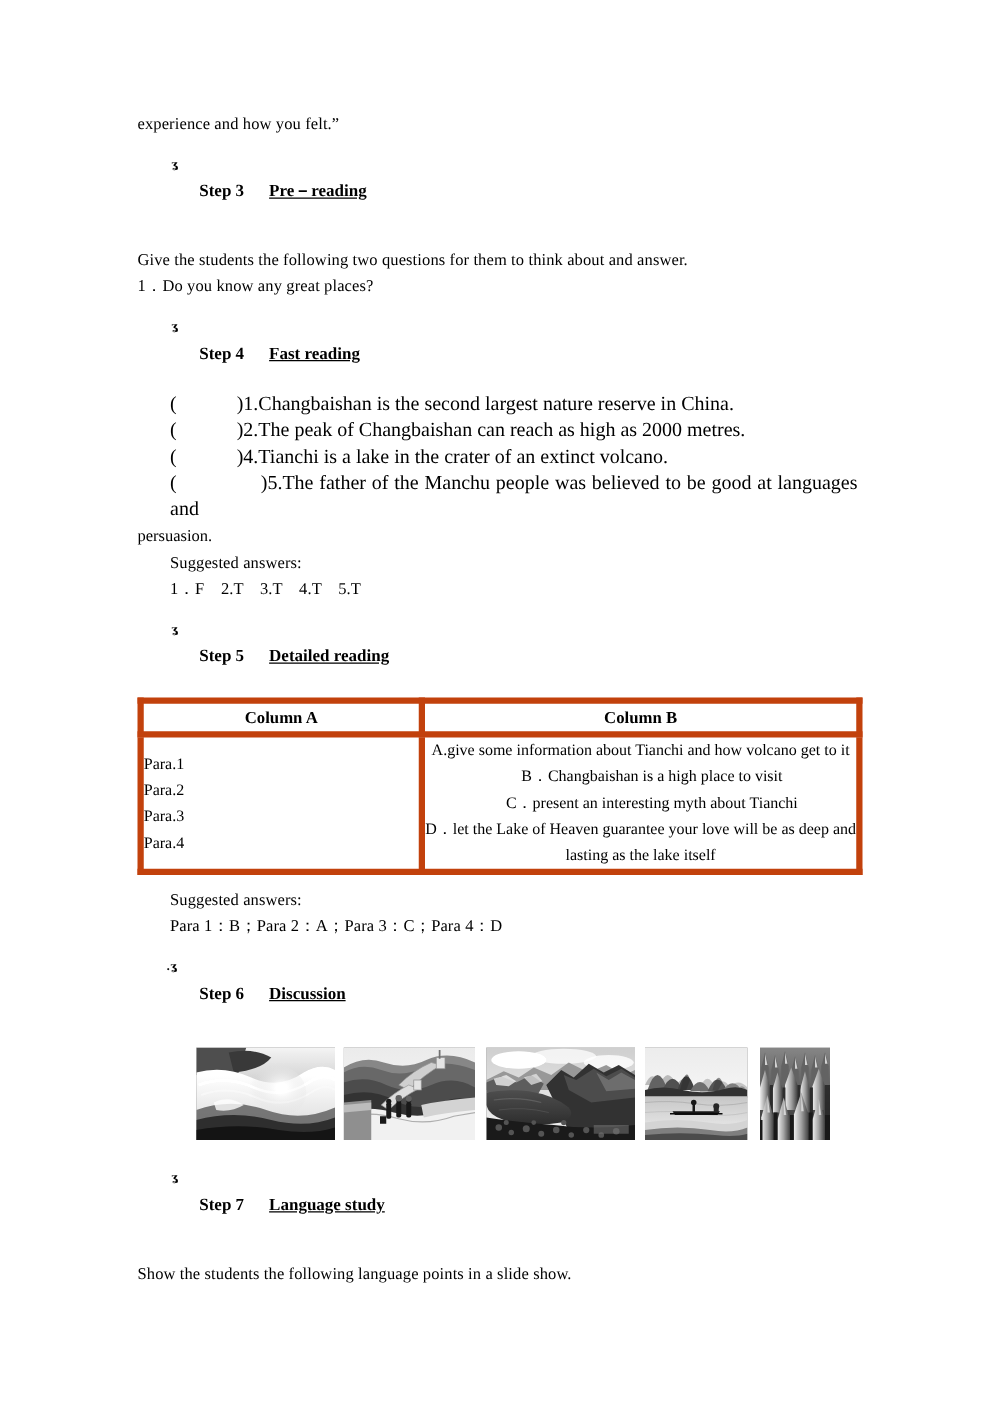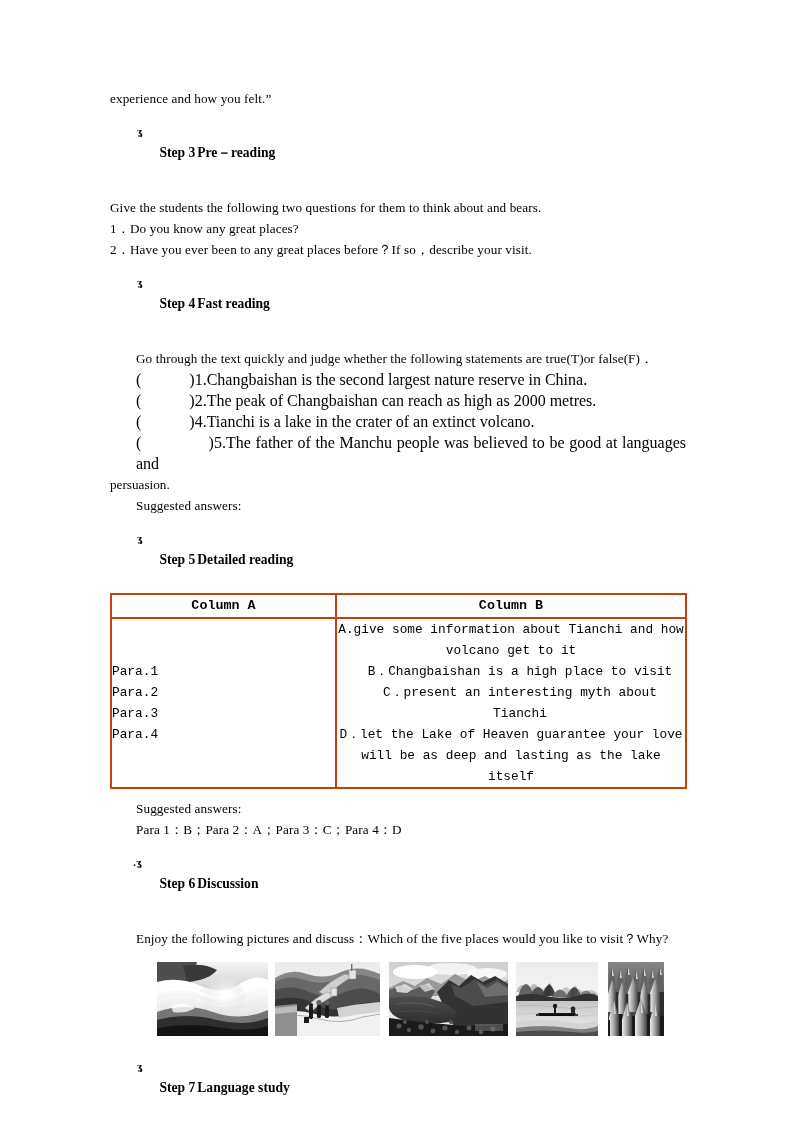--- a/index.html
+++ b/index.html
@@ -57,21 +57,21 @@
   .step-mark {
     position: absolute;
     left: 27px;
     top: -1px;
     font-size: 9px;
     font-weight: bold;
     line-height: 20px;
     font-family: "DejaVu Serif", serif;
   }
   .step-head .lbl { margin-left: 1px; }
-  .step-head .ttl { padding-left: 2px; }
+  .step-head .ttl { padding-left: 20px; text-decoration: underline; }
 
   
   .tf-row {
     font-size: 16px;
     line-height: 21px;
     padding-left: 26px;
     text-align: justify;
     text-align-last: left;
   }
   .tf-row .blank { white-space: pre; }
@@ -81,24 +81,23 @@
   }
 
   
   table.match {
     border-collapse: collapse;
     width: 575px;
     margin-top: 3px;
     table-layout: fixed;
   }
   table.match td, table.match th {
-    border: 2px solid #c2410c;
+    border: 5px solid #c2410c;
     padding: 0;
     vertical-align: middle;
-    font-family: Liberation Mono, monospace;
   }
   table.match th {
     font-size: 13.4px;
     font-weight: bold;
     text-align: center;
     height: 22px;
     line-height: 22px;
   }
   .col-a { width: 225px; }
   .col-b { width: 350px; }
@@ -136,45 +135,44 @@
 
 <div class="page">
   <div class="content">
 
     <p class="para">experience and how you felt.”</p>
 
     <div class="step-head gap-m">
       <span class="step-mark">ʓ</span><span class="lbl">Step 3</span><span class="ttl">Pre－reading</span>
     </div>
 
-    <p class="para gap-m">Give the students the following two questions for them to think about and bears.</p>
+    <p class="para gap-m">Give the students the following two questions for them to think about and answer.</p>
     <p class="para">1．Do you know any great places?</p>
-    <p class="para">2．Have you ever been to any great places before？If so，describe your visit.</p>
 
     <div class="step-head gap-m">
       <span class="step-mark">ʓ</span><span class="lbl">Step 4</span><span class="ttl">Fast reading</span>
     </div>
 
-    <p class="para just indent gap-m">Go through the text quickly and judge whether the following statements are true(T)or false(F)．</p>
 
     <div class="tf-row">
       <span class="blank">(　　　)</span><span>1.Changbaishan is the second largest nature reserve in China.</span>
     </div>
     <div class="tf-row">
       <span class="blank">(　　　)</span><span>2.The peak of Changbaishan can reach as high as 2000 metres.</span>
     </div>
     <div class="tf-row">
       <span class="blank">(　　　)</span><span>4.Tianchi is a lake in the crater of an extinct volcano.</span>
     </div>
     <div class="tf-row" style="text-align-last:justify;">
       <span class="blank">(　　　　)</span><span>5.The father of the Manchu people was believed to be good at languages and</span>
     </div>
     <div class="tf-cont">persuasion.</div>
 
     <p class="para sm-indent">Suggested answers:</p>
+    <p class="para sm-indent">1．F　2.T　3.T　4.T　5.T</p>
 
     <div class="step-head gap-m">
       <span class="step-mark">ʓ</span><span class="lbl">Step 5</span><span class="ttl">Detailed reading</span>
     </div>
 
 
     <table class="match">
       <colgroup>
           <col class="col-a">
           <col class="col-b">
@@ -203,21 +201,20 @@
       </tbody>
     </table>
 
     <p class="para sm-indent gap-s">Suggested answers:</p>
     <p class="para sm-indent">Para 1：B；Para 2：A；Para 3：C；Para 4：D</p>
 
     <div class="step-head gap-m">
       <span class="step-mark" style="left:23px;">.ʓ</span><span class="lbl">Step 6</span><span class="ttl">Discussion</span>
     </div>
 
-    <p class="para just indent gap-m">Enjoy the following pictures and discuss：Which of the five places would you like to visit？Why?</p>
 
     <div class="pic-strip">
 
       <div class="pic" style="left:0px; width:111px; height:74px;">
         <svg width="111" height="74" viewBox="0 0 111 74">
           <defs>
             <linearGradient id="wf-sky" x1="0" y1="0" x2="0" y2="1">
               <stop offset="0" stop-color="#e9eceb"></stop>
                 <stop offset="1" stop-color="#8e9796"></stop>
             </linearGradient>

